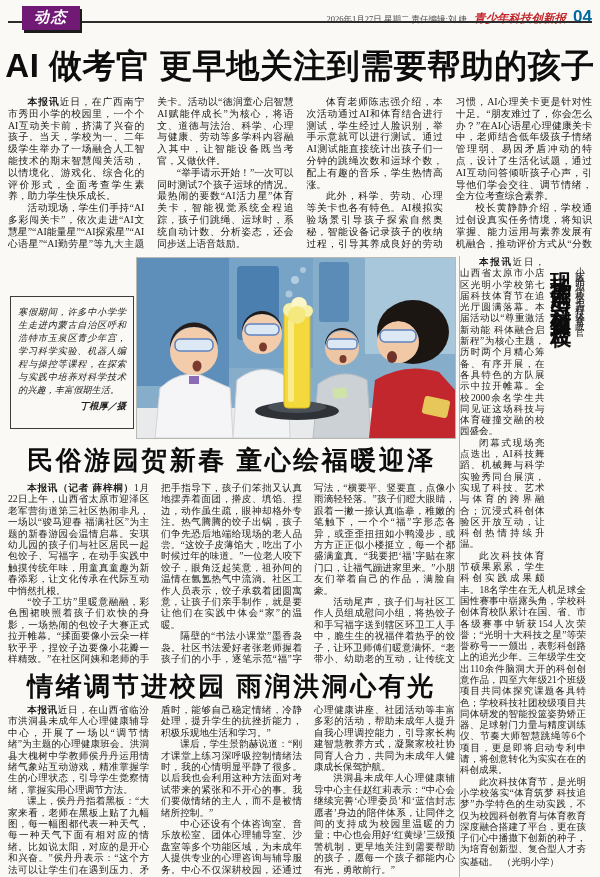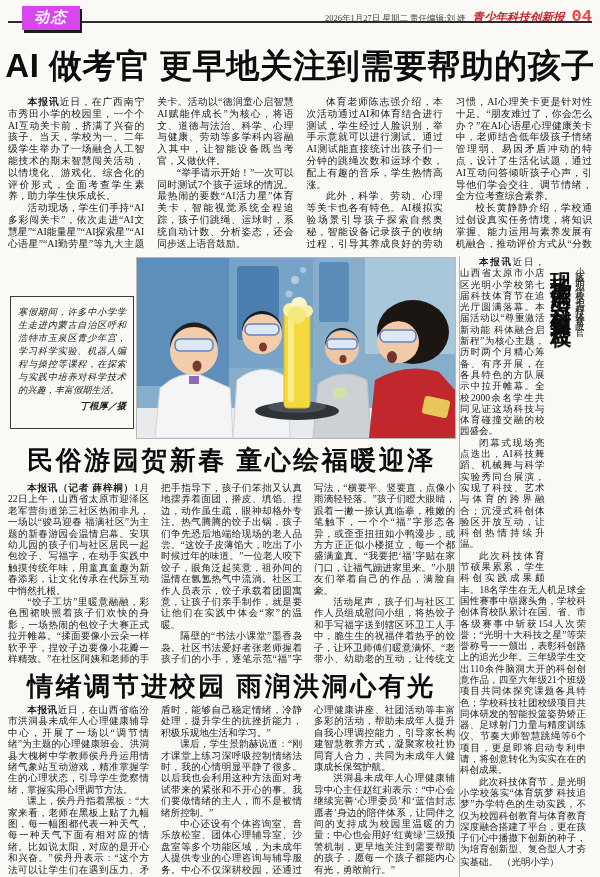--- a/index.html
+++ b/index.html
@@ -7,24 +7,24 @@
     width:600px;height:877px;overflow:hidden;position:relative;
     background:#faf9f6;color:#1a1a1a;
     font-family:"Liberation Serif","DejaVu Serif",serif;
   }
   .abs{position:absolute;}
   
   .dateline{top:7px;right:8px;display:flex;align-items:baseline;gap:7px;
     font-size:8.5px;color:#444;}
   .paper-name{color:#c2272d;font-weight:bold;font-style:italic;font-size:11.5px;
     font-family:"Liberation Serif",serif;}
-  .page-num{font-size:17px;font-weight:bold;color:#ef4444;
-    font-family:Liberation Mono, monospace;}
+  .page-num{font-size:17px;font-weight:bold;color:#0369a1;
+    font-family:Liberation Sans, sans-serif;}
   .head-rule{top:21px;left:8px;right:8px;height:1.5px;background:#2c2c2c;}
-  .section-box{left:22px;top:6px;background:#d946ef;color:#fff;
+  .section-box{left:22px;top:6px;background:#701a75;color:#fff;
     font-family:"Liberation Sans",sans-serif;font-weight:bold;font-style:italic;
     font-size:15px;padding:2px 12px 3px;box-shadow:2px 3px 0 #1c1c1c;letter-spacing:2px;}
   
   .h-big{font-family:"Liberation Sans","DejaVu Sans",sans-serif;font-weight:900;
     color:#0d0d0d;text-align:center;white-space:nowrap;}
   .headline1{top:44px;left:0;width:600px;font-size:33px;letter-spacing:0.5px;}
   .headline2{top:443px;left:8px;width:447px;font-size:26px;letter-spacing:2.5px;}
   .headline3{top:669px;left:8px;width:447px;font-size:26px;letter-spacing:2.5px;}
   
   .art{text-align:justify;overflow:hidden;}

